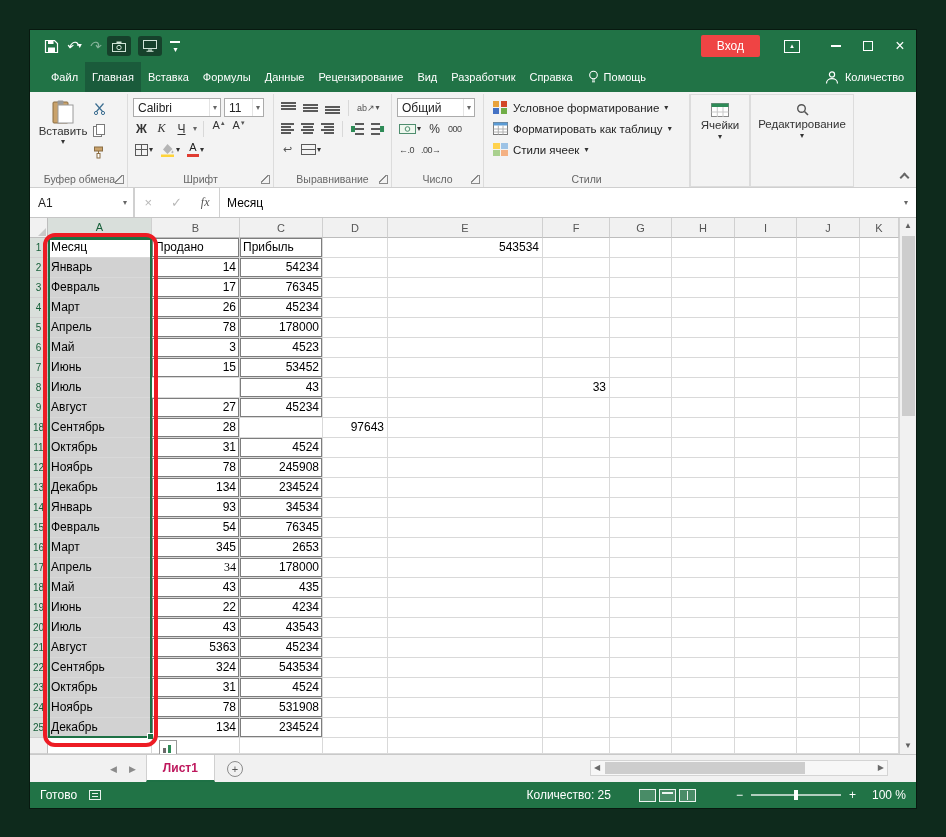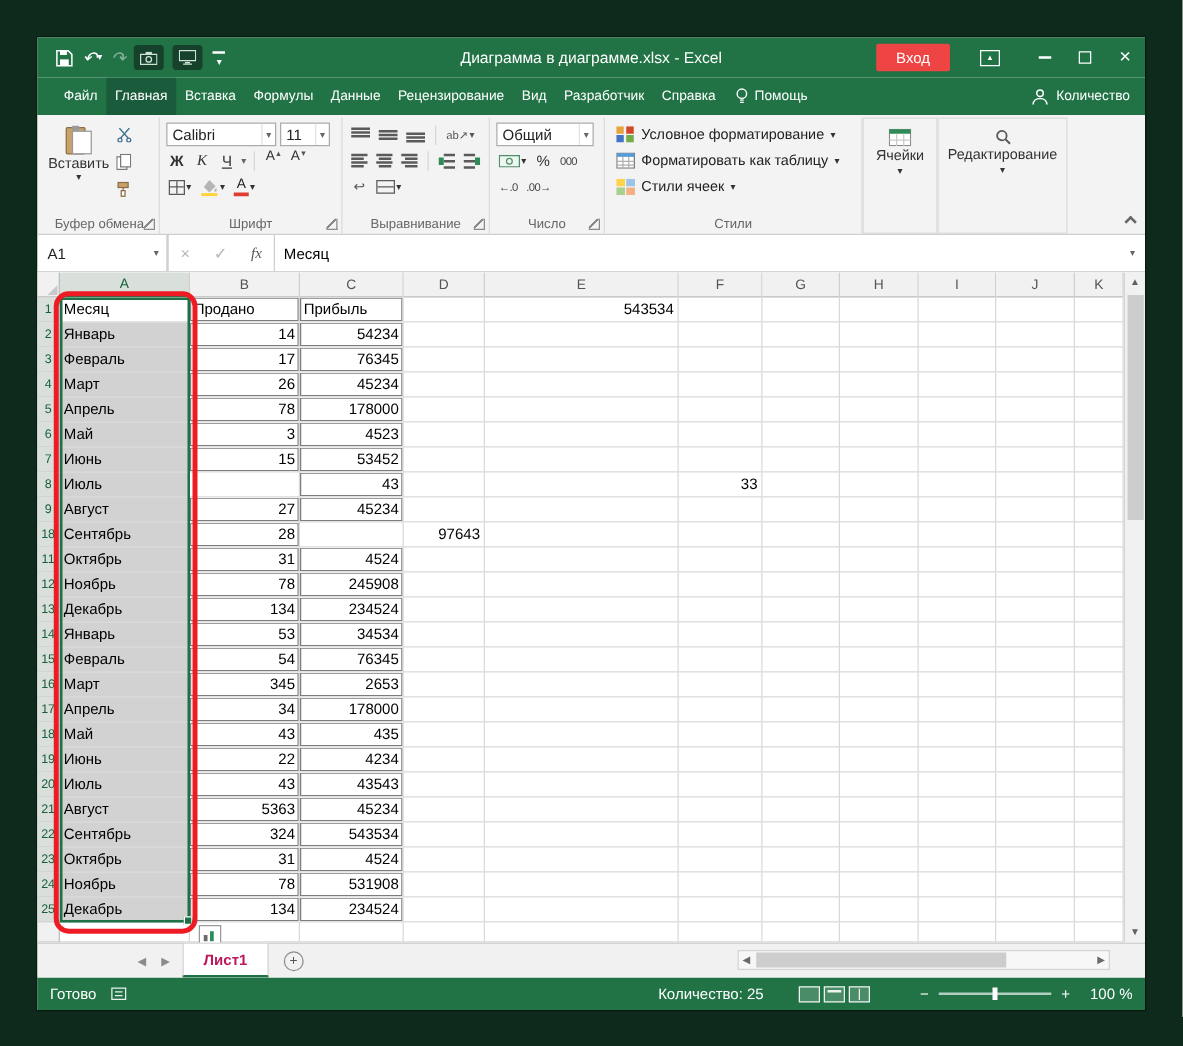--- a/index.html
+++ b/index.html
@@ -150,21 +150,20 @@
       </span>
       <span class="darkbox">
         <svg width="14" height="12" viewBox="0 0 14 12">
             <rect x="0.5" y="0.5" width="13" height="8" fill="none" stroke="#cfe3d6"></rect>
             <rect x="5" y="9.5" width="4" height="1.2" fill="#cfe3d6"></rect>
             <rect x="3.5" y="10.8" width="7" height="1" fill="#cfe3d6"></rect>
           </svg>
       </span>
       <span class="qacust"><i class="cr">▾</i></span>
     </div>
-    <div class="title-text">Диаграмма в диаграмме.xlsx - Excel</div>
     <div class="tb-right">
       <span class="signin">Вход</span>
       <span class="ribopts">▴</span>
       <span class="win-btn">
           <span class="min-ic"></span>
         </span>
       <span class="win-btn">
           <span class="max-ic"></span>
         </span>
       <span class="win-btn">
@@ -632,21 +631,21 @@
           <div class="cell" style="flex: 0 0 67px; width: 67px;"></div>
           <div class="cell" style="flex: 0 0 62px; width: 62px;"></div>
           <div class="cell" style="flex: 0 0 63px; width: 63px;"></div>
           <div class="cell" style="flex: 0 0 62px; width: 62px;"></div>
           <div class="cell" style="flex: 0 0 63px; width: 63px;"></div>
           <div class="cell" style="flex: 0 0 39px; width: 39px;"></div>
         </div>
         <div class="grid-row">
           <div class="row-h row-h-sel">14</div>
           <div class="cell cell-sel" style="flex: 0 0 104px; width: 104px;">Январь</div>
-          <div class="cell num boxed" style="flex: 0 0 88px; width: 88px;">53</div>
+          <div class="cell num boxed" style="flex: 0 0 88px; width: 88px;">93</div>
           <div class="cell num boxed" style="flex: 0 0 83px; width: 83px;">34534</div>
           <div class="cell" style="flex: 0 0 65px; width: 65px;"></div>
           <div class="cell" style="flex: 0 0 155px; width: 155px;"></div>
           <div class="cell" style="flex: 0 0 67px; width: 67px;"></div>
           <div class="cell" style="flex: 0 0 62px; width: 62px;"></div>
           <div class="cell" style="flex: 0 0 63px; width: 63px;"></div>
           <div class="cell" style="flex: 0 0 62px; width: 62px;"></div>
           <div class="cell" style="flex: 0 0 63px; width: 63px;"></div>
           <div class="cell" style="flex: 0 0 39px; width: 39px;"></div>
         </div>
@@ -674,21 +673,21 @@
           <div class="cell" style="flex: 0 0 67px; width: 67px;"></div>
           <div class="cell" style="flex: 0 0 62px; width: 62px;"></div>
           <div class="cell" style="flex: 0 0 63px; width: 63px;"></div>
           <div class="cell" style="flex: 0 0 62px; width: 62px;"></div>
           <div class="cell" style="flex: 0 0 63px; width: 63px;"></div>
           <div class="cell" style="flex: 0 0 39px; width: 39px;"></div>
         </div>
         <div class="grid-row">
           <div class="row-h row-h-sel">17</div>
           <div class="cell cell-sel" style="flex: 0 0 104px; width: 104px;">Апрель</div>
-          <div class="cell num boxed" style="flex: 0 0 88px; width: 88px;">34</div>
+          <div class="cell num boxed" style="flex: 0 0 88px; width: 88px; font-family: Liberation Serif, serif;">34</div>
           <div class="cell num boxed" style="flex: 0 0 83px; width: 83px;">178000</div>
           <div class="cell" style="flex: 0 0 65px; width: 65px;"></div>
           <div class="cell" style="flex: 0 0 155px; width: 155px;"></div>
           <div class="cell" style="flex: 0 0 67px; width: 67px;"></div>
           <div class="cell" style="flex: 0 0 62px; width: 62px;"></div>
           <div class="cell" style="flex: 0 0 63px; width: 63px;"></div>
           <div class="cell" style="flex: 0 0 62px; width: 62px;"></div>
           <div class="cell" style="flex: 0 0 63px; width: 63px;"></div>
           <div class="cell" style="flex: 0 0 39px; width: 39px;"></div>
         </div>

